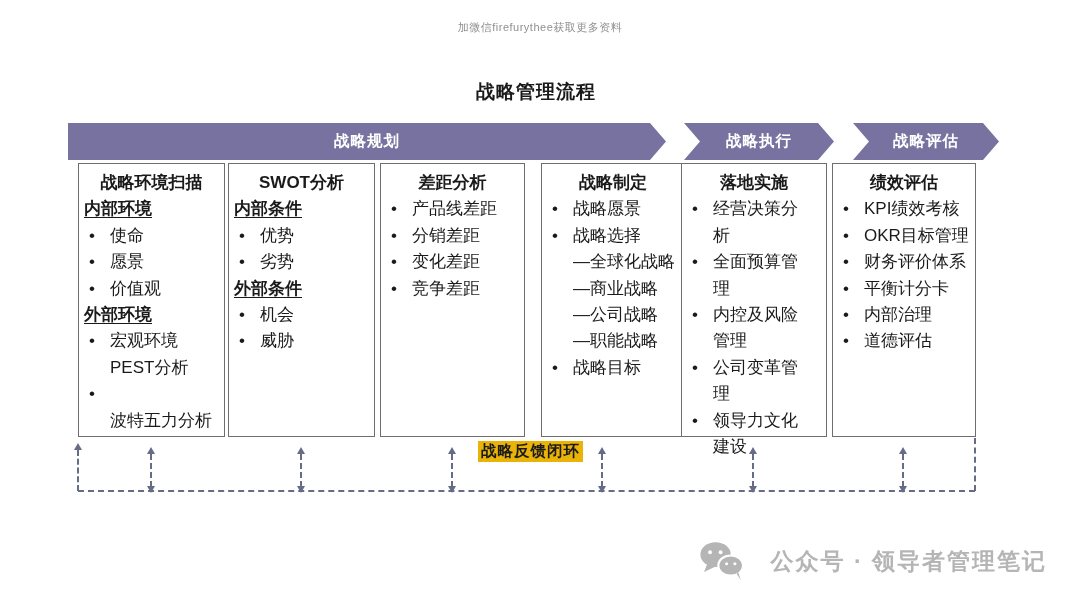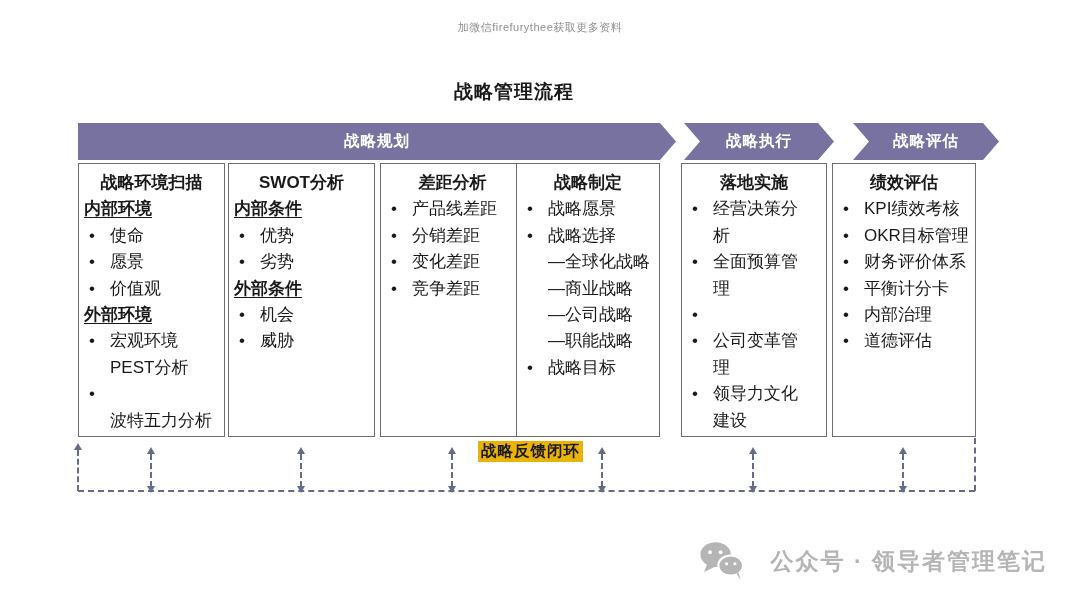--- a/index.html
+++ b/index.html
@@ -10,41 +10,41 @@
     --gray-mark:#8F8F8F;
     --ink:#1A1A1A;
   }
   *{box-sizing:border-box;margin:0;padding:0;}
   body{background:#ffffff;font-family:"Liberation Sans","DejaVu Sans",sans-serif;}
   .canvas{position:relative;width:1080px;height:607px;background:#fff;overflow:hidden;}
 
   .watermark{position:absolute;top:20px;left:0;width:100%;text-align:center;
     font-size:11px;color:var(--gray-mark);letter-spacing:.5px;}
 
-  .title{position:absolute;top:79px;left:64px;width:900px;text-align:center;
+  .title{position:absolute;top:79px;left:86px;width:900px;text-align:center;
     font-size:19px;font-weight:bold;color:var(--ink);letter-spacing:1px;}
 
   
   .seg{position:absolute;top:123px;height:37px;background:var(--banner);
     display:flex;align-items:center;justify-content:center;
     color:#fff;font-size:15.5px;font-weight:bold;letter-spacing:1px;}
-  .seg1{left:78px;width:598px;
+  .seg1{left:68px;width:598px;
     clip-path:polygon(0 0,calc(100% - 16px) 0,100% 50%,calc(100% - 16px) 100%,0 100%);}
   .seg2{left:684px;width:150px;
     clip-path:polygon(0 0,calc(100% - 16px) 0,100% 50%,calc(100% - 16px) 100%,0 100%,16px 50%);}
   .seg3{left:853px;width:146px;
     clip-path:polygon(0 0,calc(100% - 16px) 0,100% 50%,calc(100% - 16px) 100%,0 100%,16px 50%);}
 
   
   .column{position:absolute;top:163px;height:274px;background:#fff;
     border:1px solid var(--border);color:var(--ink);font-size:17px;}
   .c1{left:78px;width:147px;}
   .c2{left:228px;width:147px;}
   .c3{left:380px;width:145px;}
-  .c4{left:516px;width:144px;}
+  .c4{left:541px;width:144px;}
   .c5{left:681px;width:146px;}
   .c6{left:832px;width:144px;}
   .col-header{text-align:center;font-weight:bold;line-height:26.4px;margin-top:6px;}
   .col-body{padding:0 6px 0 3px;}
   .item{line-height:26.4px;}
   .item.subheader{font-weight:bold;text-decoration:underline;text-underline-offset:3px;padding-left:2px;}
   .item.bullet{display:flex;}
   .item.bullet .dot{width:28px;flex:0 0 28px;padding-left:7px;}
   .item.bullet .txt{flex:1;}
   .c5 .item.bullet .txt{max-width:98px;}
@@ -191,20 +191,21 @@
         <div class="item bullet">
           <span class="dot">•</span>
           <span class="txt">经营决策分析</span>
         </div>
         <div class="item bullet">
           <span class="dot">•</span>
           <span class="txt">全面预算管理</span>
         </div>
         <div class="item bullet">
           <span class="dot">•</span>
+          <span class="txt">内控及风险管理</span>
         </div>
         <div class="item bullet">
           <span class="dot">•</span>
           <span class="txt">公司变革管理</span>
         </div>
         <div class="item bullet">
           <span class="dot">•</span>
           <span class="txt">领导力文化建设</span>
         </div>
       </div>

